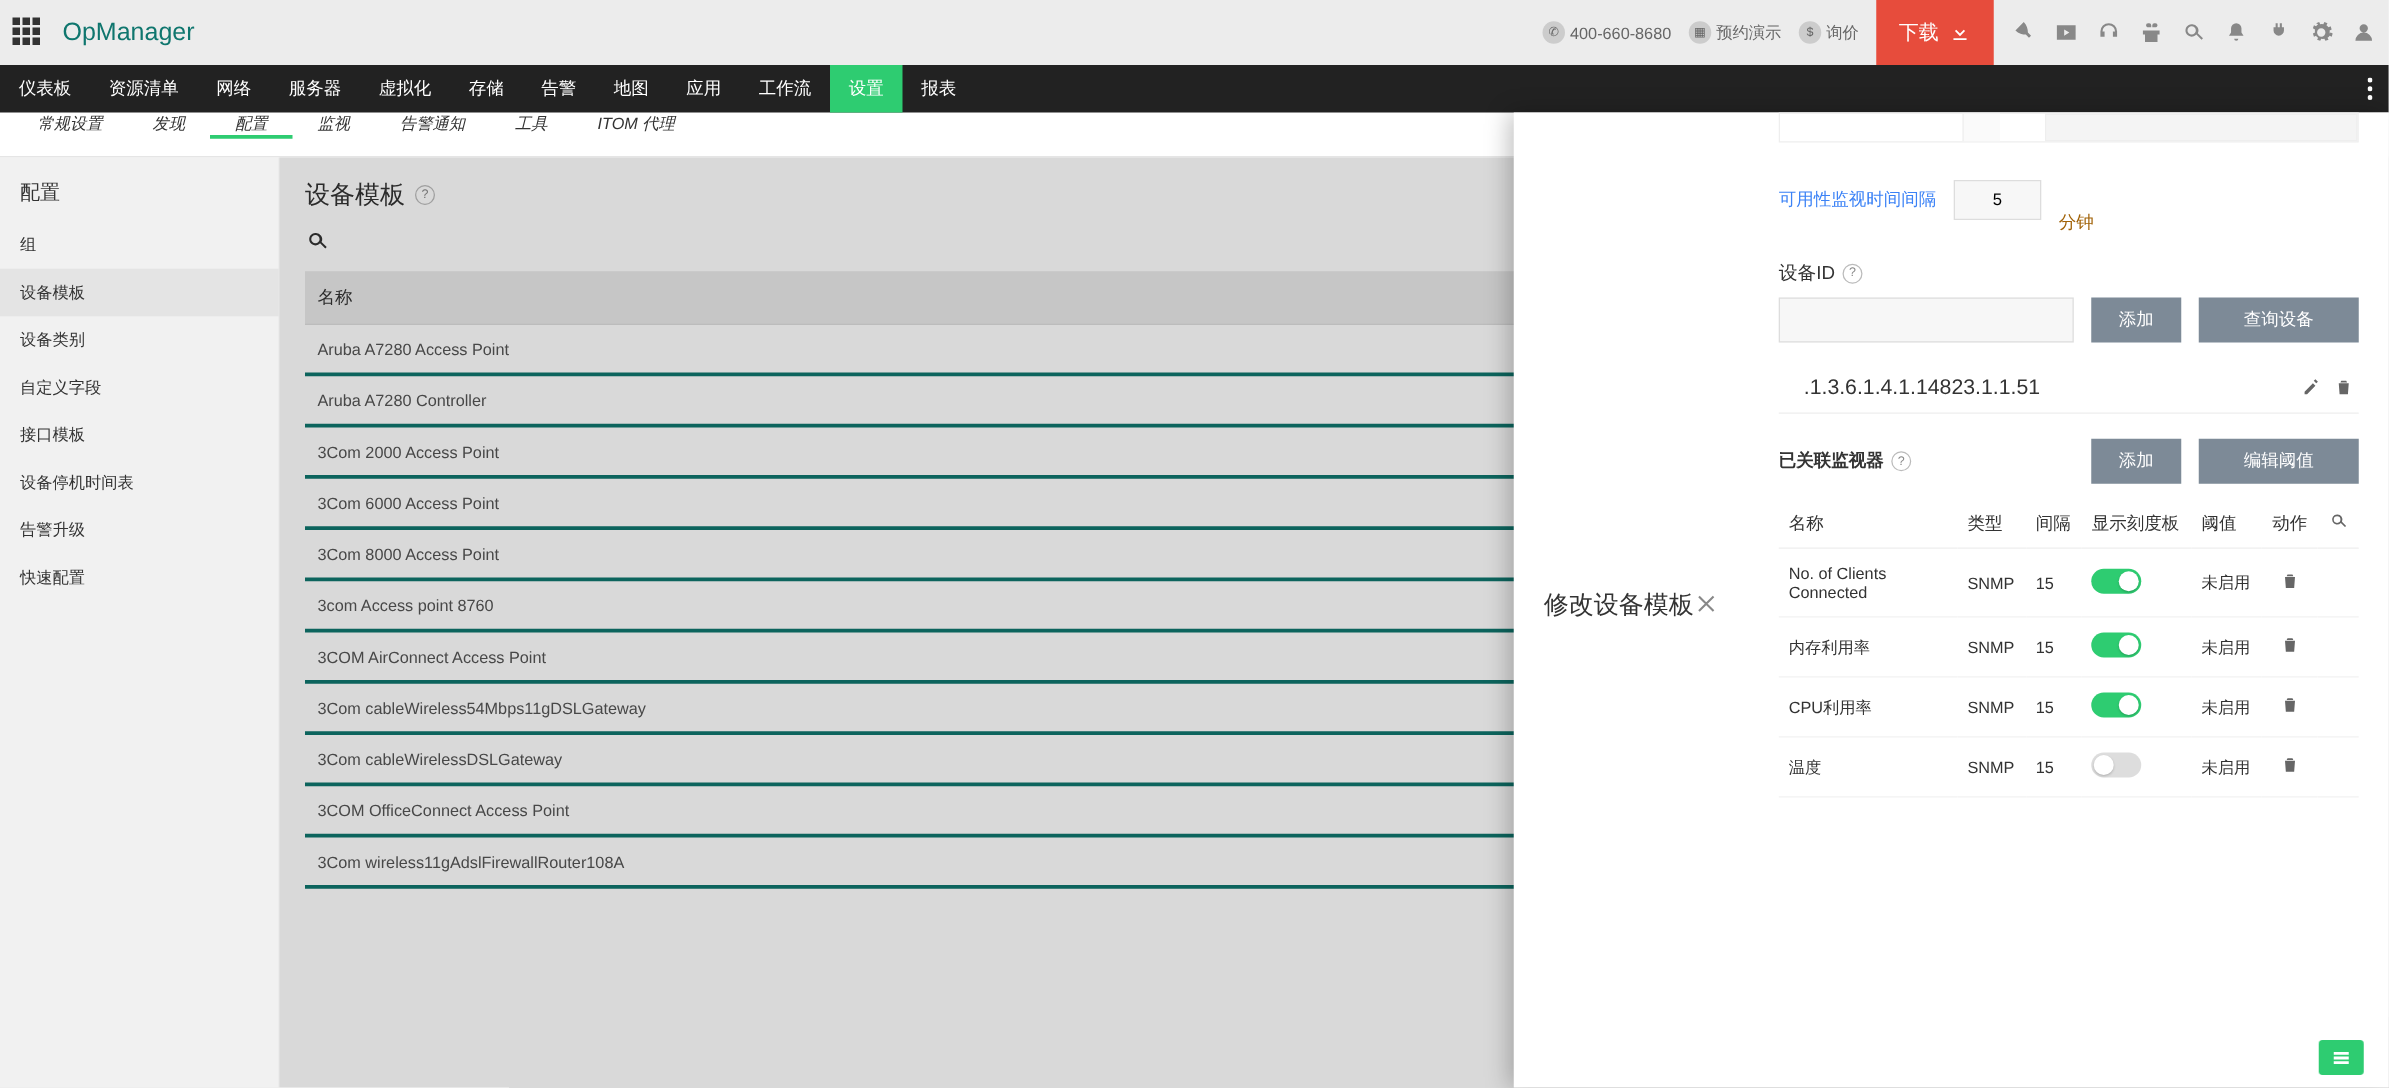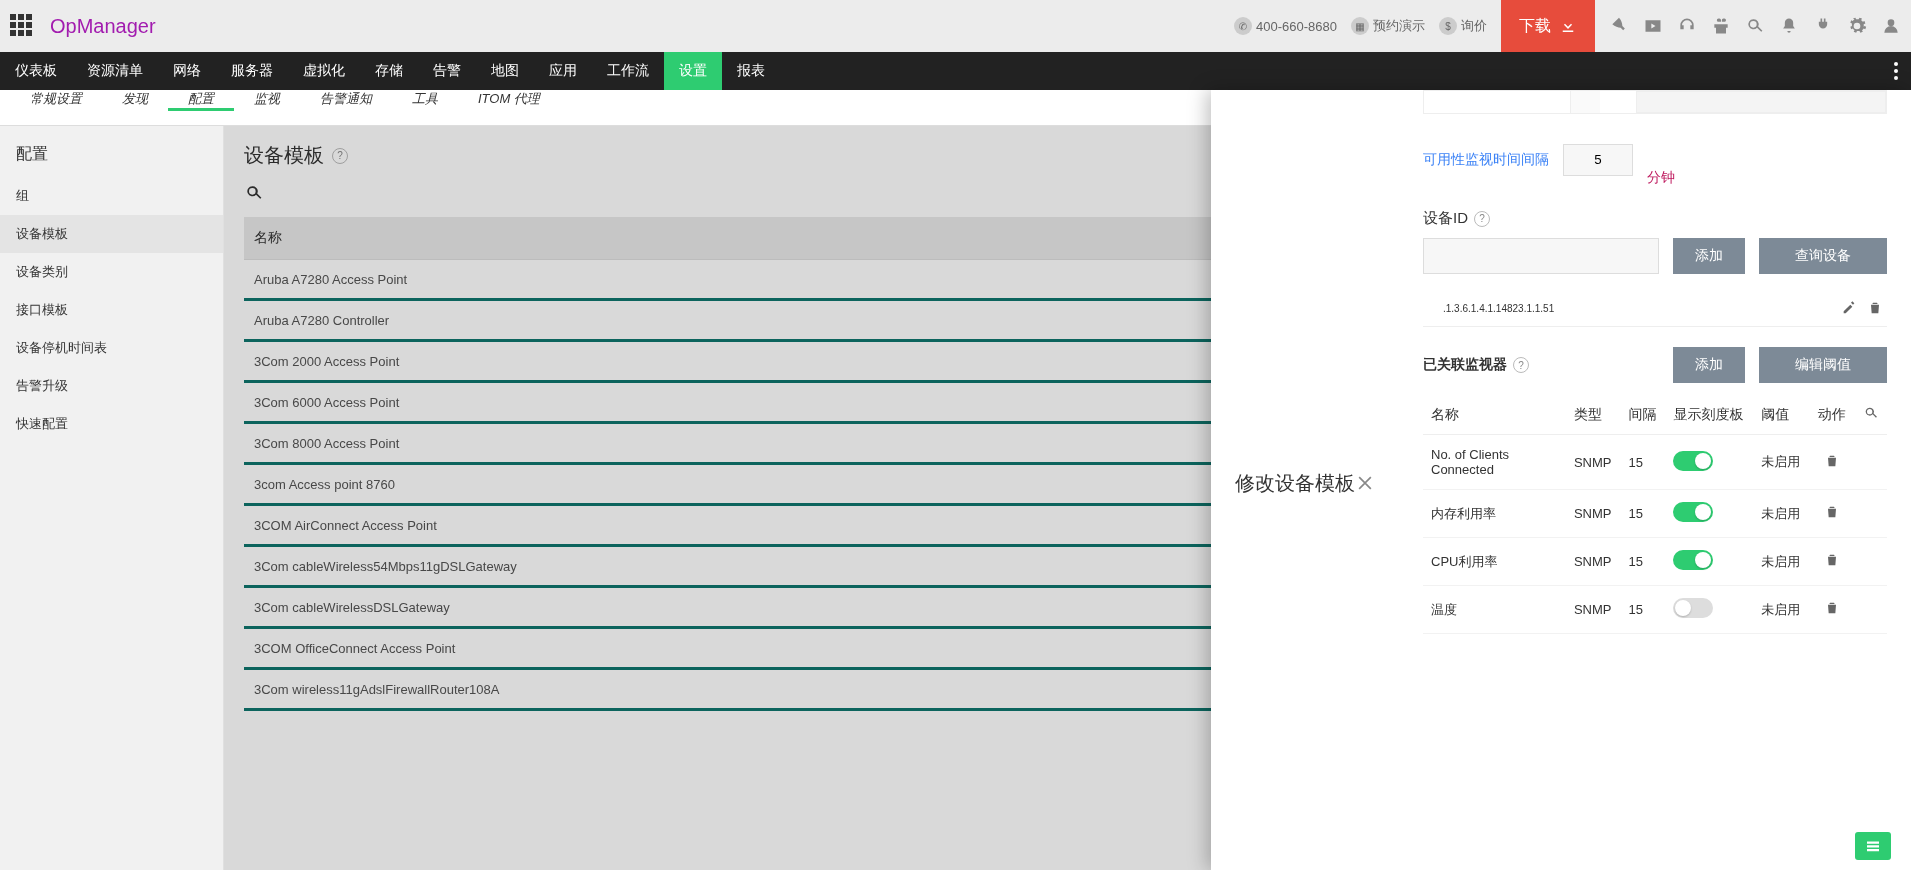--- a/index.html
+++ b/index.html
@@ -2,21 +2,21 @@
 <html><head>
 <meta charset="utf-8">
 <style>
 * { box-sizing: border-box; margin: 0; padding: 0; }
 body { font-family: -apple-system, "Segoe UI", "Microsoft YaHei", sans-serif; font-size: 14px; color: #333; background: #fff; overflow: hidden; }
 
 
 .topbar { height: 52px; background: #ececec; display: flex; align-items: center; padding: 0 10px; position: relative; }
 .app-grid-icon { width: 24px; height: 24px; margin-right: 10px; display: grid; grid-template-columns: repeat(3,6px); grid-template-rows: repeat(3,6px); gap: 2px; cursor: pointer; }
 .app-grid-icon span { background: #333; }
-.brand { font-size: 20px; color: #a21caf; margin-left: 6px; }
+.brand { font-size: 20px; color: #0f766e; margin-left: 6px; }
 .topbar-right { margin-left: auto; display: flex; align-items: center; gap: 14px; color: #888; }
 .pill { display: inline-flex; align-items: center; gap: 4px; color: #666; font-size: 13px; }
 .pill .circ { width: 18px; height: 18px; border-radius: 50%; background: #ccc; display: inline-flex; align-items: center; justify-content: center; font-size: 10px; color: #666; }
 .download-btn { background: #e74c3c; color: #fff; height: 52px; padding: 0 18px; display: flex; align-items: center; gap: 8px; font-size: 16px; cursor: pointer; }
 .top-icon { width: 20px; height: 20px; cursor: pointer; fill: #888; }
 
 
 .mainnav { height: 38px; background: #222; display: flex; align-items: stretch; color: #fff; position: relative; }
 .mainnav .tab { padding: 0 15px; display: flex; align-items: center; cursor: pointer; font-size: 14px; }
 .mainnav .tab.active { background: #2ecc71; }
@@ -57,32 +57,32 @@
 .panel-body { flex: 1; overflow: auto; padding: 0 24px 20px; }
 
 .ghostbar { height: 24px; border: 1px solid #eee; background: #fff; margin-bottom: 18px; display: flex; }
 .ghostbar .g1 { flex: 1; }
 .ghostbar .g2 { width: 30px; border-left: 1px solid #eee; background: #fafafa; }
 .ghostbar .g3 { width: 250px; margin-left: 36px; background: #f4f4f4; border: 1px solid #eee; }
 
 .formrow { display: flex; align-items: center; gap: 14px; margin-bottom: 22px; }
 .formrow label { font-size: 14px; color: #3b82f6; }
 .formrow .numinput { width: 70px; height: 32px; border: 1px solid #ddd; background: #f7f7f7; text-align: center; }
-.formrow .unit { font-size: 14px; color: #be185d; margin-top: 37px; }
+.formrow .unit { font-size: 14px; color: #a16207; margin-top: 37px; }
 
 .section-title { display: flex; align-items: center; gap: 6px; margin-bottom: 10px; }
 .section-title h4 { font-size: 15px; font-weight: normal; }
 
 .idrow { display: flex; gap: 14px; margin-bottom: 16px; }
 .idrow input { flex: 1; height: 36px; border: 1px solid #ddd; background: #f7f7f7; padding: 0 8px; }
 .btn-gray { background: #7d8a97; color: #fff; border: none; height: 36px; padding: 0 22px; cursor: pointer; font-size: 14px; }
 .btn-gray.wide { padding: 0 36px; }
 
 .oidrow { display: flex; align-items: center; padding: 10px 4px; border-bottom: 1px solid #eee; margin-bottom: 20px; }
-.oidrow .oid { flex: 1; padding-left: 16px; font-size: 10px; color: #333; }
+.oidrow .oid { flex: 1; padding-left: 16px; font-size: 17px; color: #333; }
 .oidrow .acts { display: flex; gap: 10px; }
 .icon-sm { width: 16px; height: 16px; cursor: pointer; fill: #666; }
 
 .monitors-head { display: flex; align-items: center; margin-bottom: 12px; }
 .monitors-head .left { display: flex; align-items: center; gap: 6px; }
 .monitors-head .right { margin-left: auto; display: flex; gap: 14px; }
 
 .mon-tbl { width: 100%; border-collapse: collapse; }
 .mon-tbl thead th { text-align: left; padding: 10px 8px; font-weight: normal; font-size: 14px; border-bottom: 1px solid #eee; }
 .mon-tbl thead th.right { text-align: right; }
@@ -198,20 +198,21 @@
     <div class="sub">ITOM 代理</div>
   </div>
 
 <div class="bodywrap">
   <div class="sidebar">
     <h3>配置</h3>
     <div id="sidebar-slot">
         <div class="sitem">组</div>
         <div class="sitem active">设备模板</div>
         <div class="sitem">设备类别</div>
+        <div class="sitem">自定义字段</div>
         <div class="sitem">接口模板</div>
         <div class="sitem">设备停机时间表</div>
         <div class="sitem">告警升级</div>
         <div class="sitem">快速配置</div>
       </div>
   </div>
   <div class="content">
     <div class="page-title-row">
       <h2>设备模板</h2>
       <span class="help-q">?</span>

